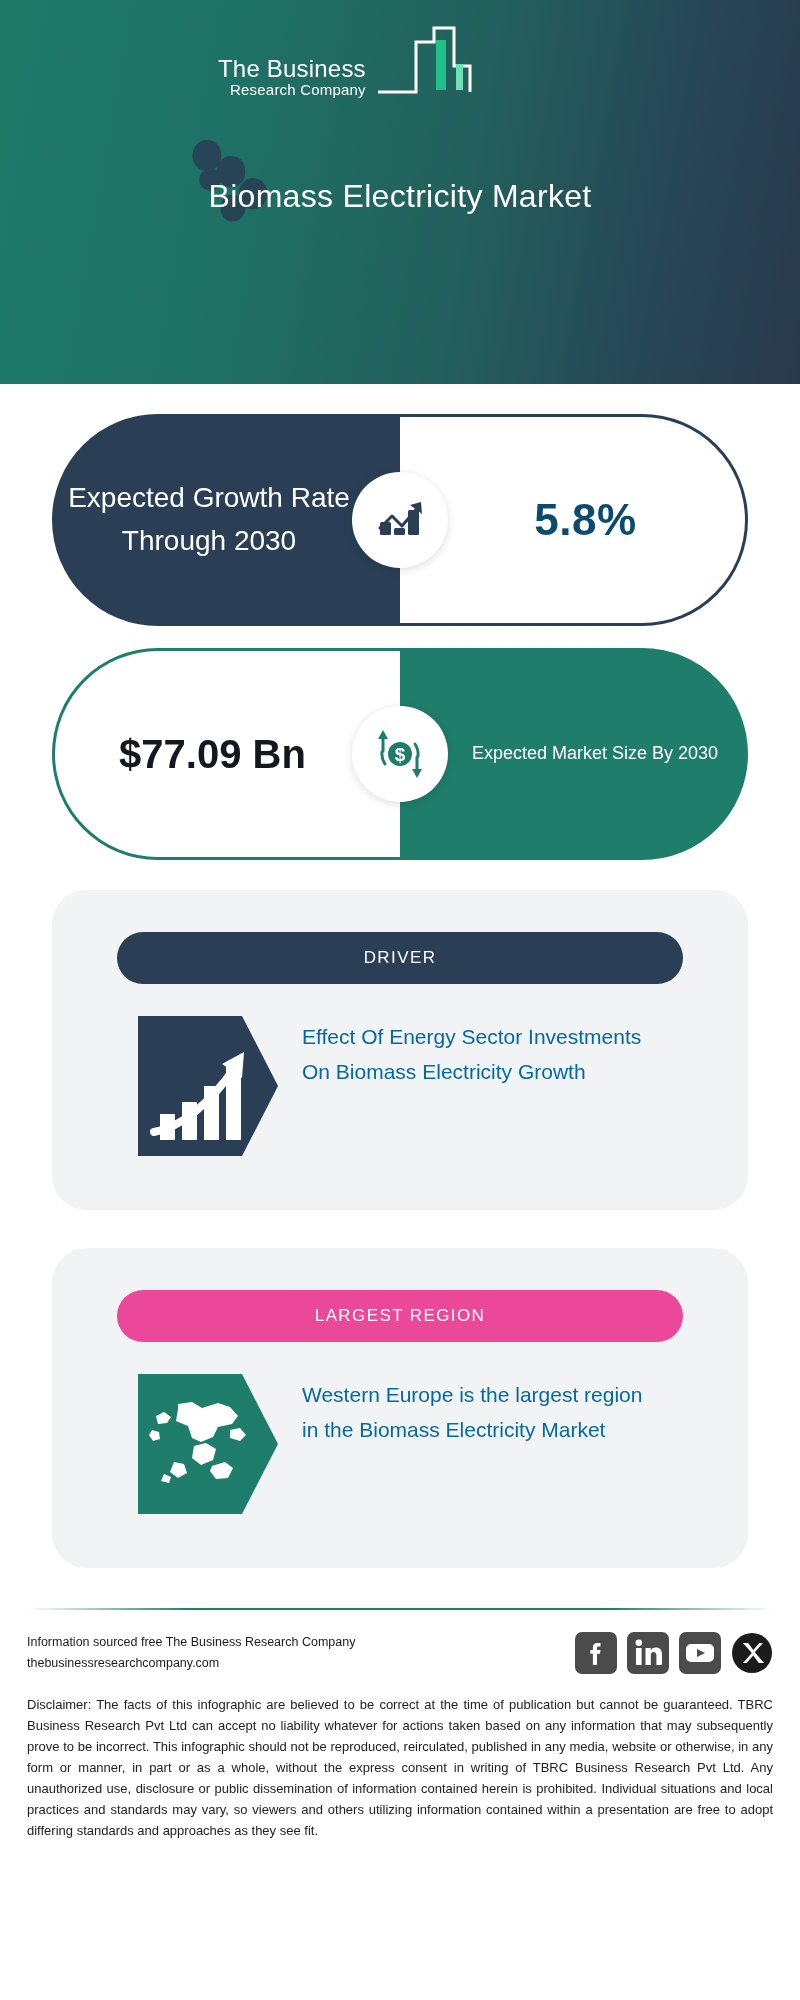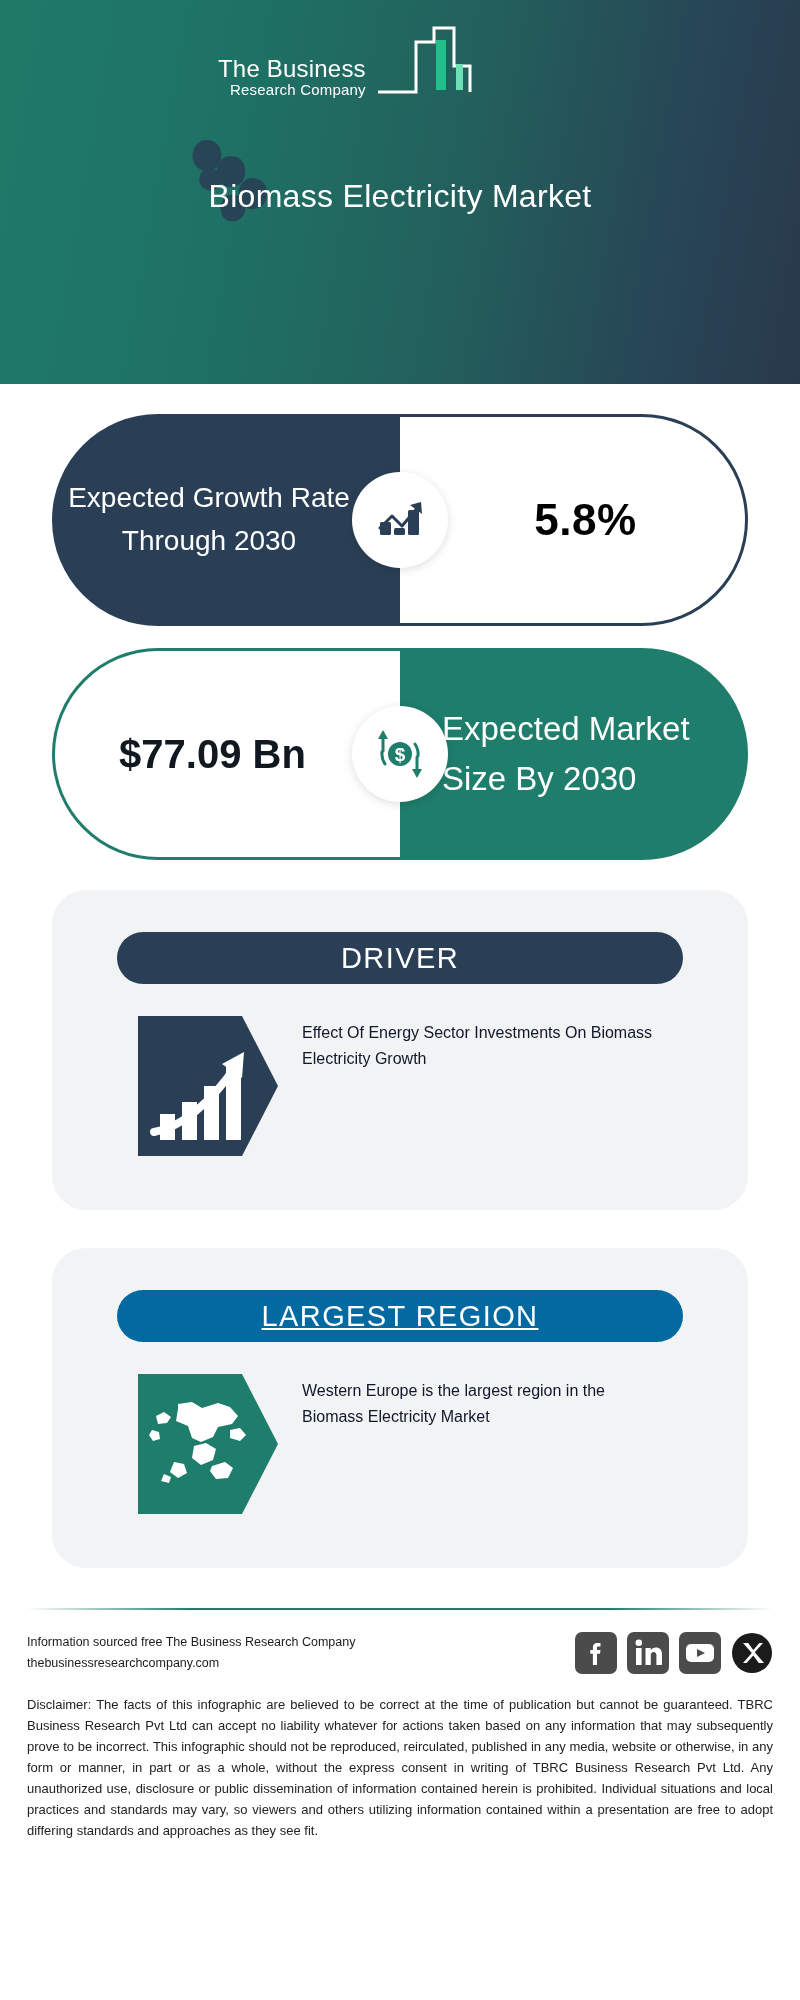--- a/index.html
+++ b/index.html
@@ -60,21 +60,21 @@
     padding-right:34px;
   }
   .pill-right-outline {
     position:absolute; left:348px; top:0; width:348px; height:212px;
     border:3px solid #2a3f55; border-left:none;
     border-top-right-radius:106px; border-bottom-right-radius:106px;
     background:#fff;
     display:flex; align-items:center; justify-content:center;
   }
   .pill-right-outline .value {
-    color:#000000; font-size:44px; font-weight:bold; letter-spacing:.5px;
+    color:#0c4a6e; font-size:44px; font-weight:bold; letter-spacing:.5px;
     padding-left:26px;
   }
 
   
   .pill-left-outline {
     position:absolute; left:0; top:0; width:348px; height:212px;
     border:3px solid #1f7d6b; border-right:none;
     border-top-left-radius:106px; border-bottom-left-radius:106px;
     background:#fff;
     display:flex; align-items:center; justify-content:center;
@@ -83,21 +83,21 @@
     color:#111820; font-size:40px; font-weight:bold; line-height:1.35;
     text-align:center; padding-right:30px;
   }
   .pill-right-green {
     position:absolute; left:348px; top:0; width:348px; height:212px;
     background:#1f7d6b;
     border-top-right-radius:106px; border-bottom-right-radius:106px;
     display:flex; align-items:center; justify-content:center;
   }
   .pill-right-green .label {
-    color:#fff; font-size:33px; line-height:1.52; text-align:left;
+    color:#fff; font-size:18px; line-height:1.52; text-align:center;
     padding-left:42px; width:100%;
   }
 
   .badge-circle {
     position:absolute; left:50%; top:50%;
     width:96px; height:96px; margin-left:-48px; margin-top:-48px;
     background:#fff; border-radius:50%;
     box-shadow:0 2px 10px rgba(0,0,0,.13);
     display:flex; align-items:center; justify-content:center;
     z-index:5;
@@ -108,29 +108,29 @@
     position:relative; margin:0 auto; width:696px;
     background:#f2f3f4; border-radius:34px; padding:28px 0 34px 0;
   }
   .panel.driver { margin-top:30px; height:320px; }
   .panel.region { margin-top:38px; height:320px; }
 
   .panel-pill {
     width:566px; height:52px; margin:14px auto 4px auto;
     border-radius:26px;
     display:flex; align-items:center; justify-content:center;
-    color:#fff; font-size:29px; letter-spacing:1.4px;
+    color:#fff; font-size:17px; letter-spacing:1.4px;
   }
   .panel-pill.navy { background:#2a3f55; }
-  .panel-pill.green { background:#0369a1;text-decoration:underline; }
+  .panel-pill.green { background:#ec4899; }
 
   .panel-body { display:flex; align-items:flex-start; margin-top:32px; padding-left:86px; }
   .panel-icon { width:150px; flex:0 0 150px; }
   .panel-text {
-    font-size:16px; line-height:1.65; color:#0f172a;
+    font-size:21px; line-height:1.65; color:#0369a1;
     padding-left:14px; padding-top:4px; max-width:372px;
   }
 
   
   .footer { position:relative; margin-top:40px; }
   .footer-rule {
     width:746px; height:2px; margin:0 auto;
     background:linear-gradient(90deg,#ffffff 0%,#1f7d6b 22%,#1f7d6b 78%,#ffffff 100%);
   }
   .footer-main {

